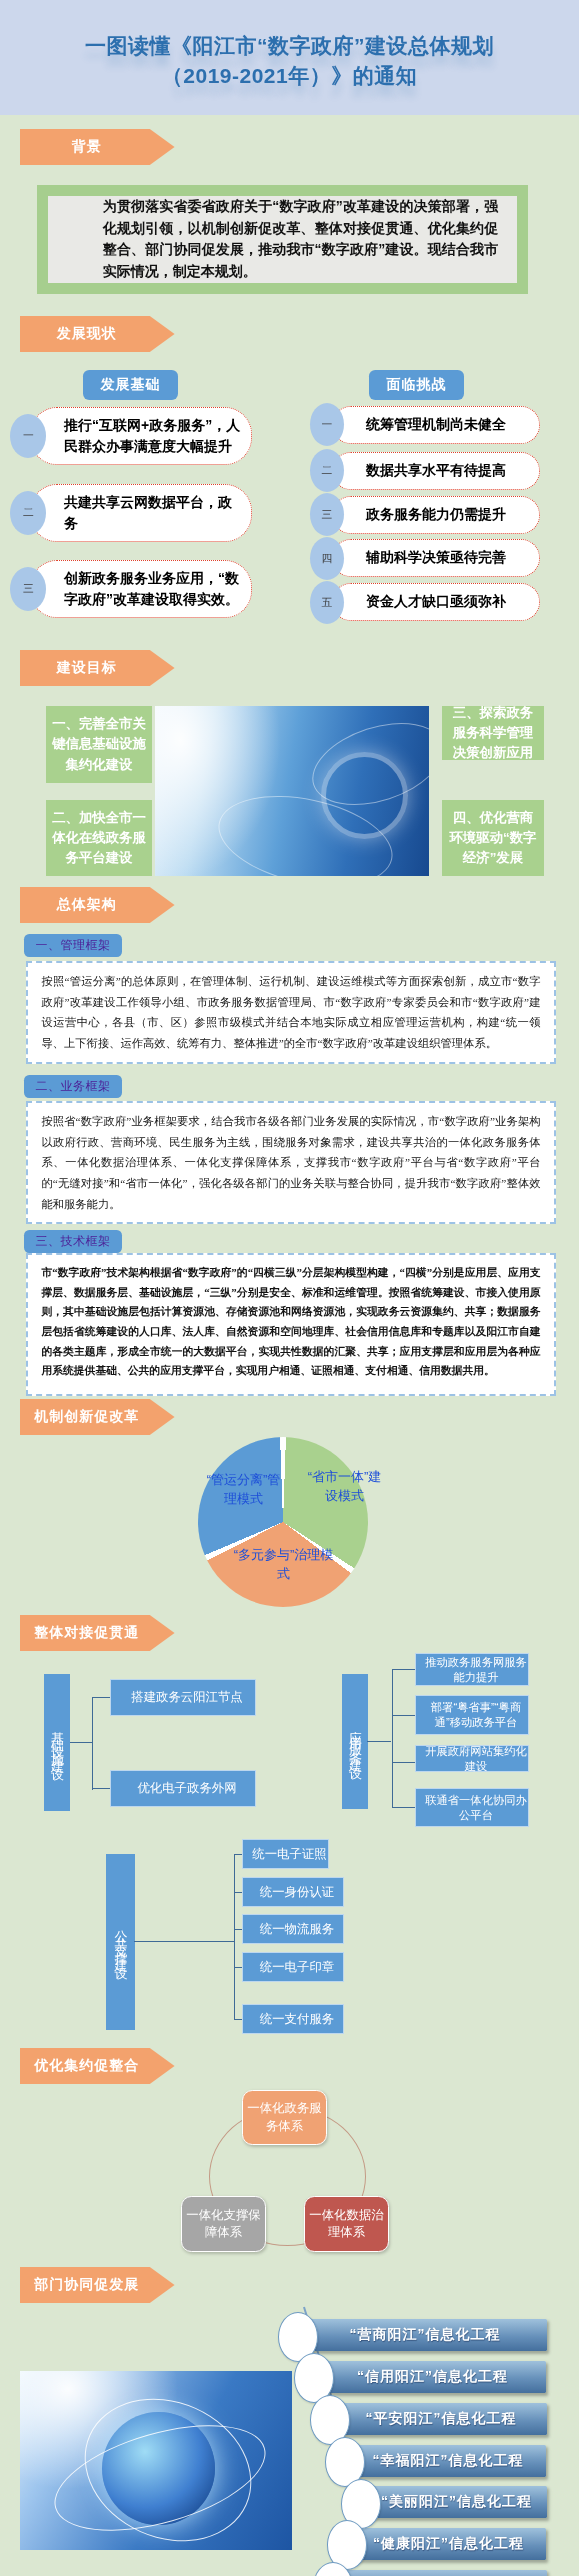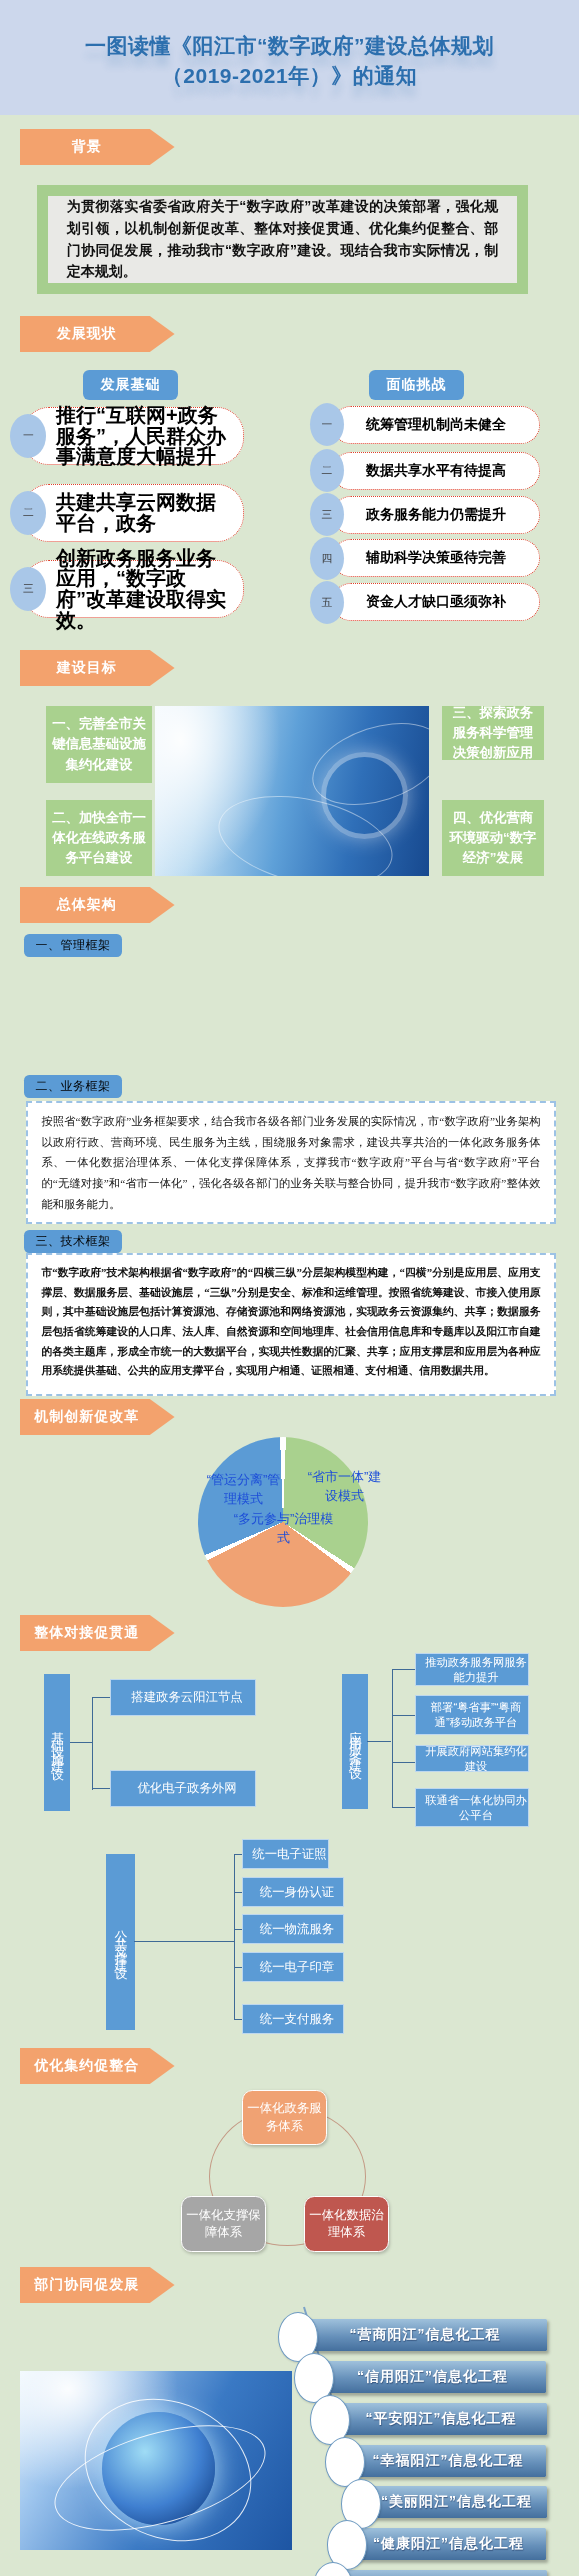--- a/index.html
+++ b/index.html
@@ -11,45 +11,45 @@
               color:#2c6fae;font-size:21px;letter-spacing:0.5px;
               text-shadow:0 11.3px 7.2px rgba(44,111,174,0.18);}
   
   .sec-arrow{position:absolute;left:19.6px;width:155px;height:36px;background:#f3a26d;
              color:#fff;font-weight:bold;font-size:14px;letter-spacing:1px;
              display:flex;align-items:center;justify-content:center;padding-right:20.6px;box-sizing:border-box;
              clip-path:polygon(0 0,84% 0,100% 50%,84% 100%,0 100%);}
   
   .bg-frame{position:absolute;left:37px;top:185px;width:491px;height:109px;background:#a6ce8e;}
   .bg-inner{position:absolute;left:11.3px;top:11.3px;right:11.3px;bottom:11.3px;background:#e9e9e6;
-            display:flex;align-items:center;}
+            display:flex;padding-left:36px;}
   .bg-text{padding:0 18.5px;font-size:14px;font-weight:bold;color:#111;line-height:21.6px;text-align:justify;}
   
   .pill{position:absolute;width:95px;height:30px;background:#5b9bd5;border-radius:6.2px;
         color:#fff;font-size:14px;font-weight:bold;display:flex;align-items:center;justify-content:center;letter-spacing:1px;}
   .stat-box{position:absolute;background:#fff;border:1.5px dotted #e0402b;border-radius:27px;
             display:flex;align-items:center;font-weight:bold;color:#000;box-sizing:border-box;}
-  .stat-left{left:22px;width:222px;height:58px;padding:0 9.3px 0 33px;font-size:20px;line-height:20.6px;}
+  .stat-left{left:30px;width:222px;height:58px;padding:0 9.3px 0 33px;font-size:14px;line-height:20.6px;}
   .stat-right{left:332px;width:208px;height:38px;font-size:14px;justify-content:center;text-align:center;}
   .num-ell{position:absolute;background:#a9c7e8;border-radius:50%;color:#3b3b3b;font-size:10.8px;
            display:flex;align-items:center;justify-content:center;z-index:2;}
   
   .goal-box{position:absolute;background:#a9d18e;color:#fff;font-weight:bold;font-size:13.4px;
             line-height:1.5;display:flex;align-items:center;justify-content:center;text-align:center;
             padding:0 5.2px;box-sizing:border-box;}
   .tech-img{position:absolute;left:155px;top:706px;width:274px;height:170px;overflow:hidden;
             background:linear-gradient(100deg,#eaf4fc 0%,#bcdcf2 20%,#5ea0d8 48%,#2f6fb8 72%,#17498f 100%);}
   .tech-img:before{content:"";position:absolute;left:-20.6px;top:-31px;width:155px;height:216px;
             background:radial-gradient(ellipse at 30% 30%,rgba(255,255,255,.95),rgba(255,255,255,0) 65%);}
   .tech-img:after{content:"";position:absolute;right:20.6px;top:46px;width:77px;height:77px;border-radius:50%;
             border:5.2px solid rgba(255,255,255,.35);box-shadow:0 0 20.6px rgba(255,255,255,.4);}
   .tech-ring{position:absolute;border:1px solid rgba(255,255,255,.45);border-radius:50%;}
   
   .frame-label{position:absolute;left:24px;width:98px;height:23px;background:#5b9bd5;border-radius:5.2px;
-               color:#000000;font-size:12px;display:flex;align-items:center;justify-content:center;letter-spacing:0.5px;}
+               color:#4c1d95;font-size:12px;display:flex;align-items:center;justify-content:center;letter-spacing:0.5px;}
   .frame-panel{position:absolute;left:26px;width:530px;background:#fff;border:2.1px dashed #9cc2e5;
                box-sizing:border-box;padding:8.2px 13.4px;font-family:"Liberation Serif","DejaVu Serif",serif;
                font-size:11.3px;line-height:20.6px;color:#141414;text-align:justify;}
   
   .pie{position:absolute;left:198px;top:1437px;width:170px;height:170px;border-radius:50%;
        background:conic-gradient(#fff 0deg 2deg,#a9d18e 2deg 123deg,#fff 123deg 127deg,
                   #f0a273 127deg 243deg,#fff 243deg 247deg,#5b9bd5 247deg 358deg,#fff 358deg 360deg);}
   .pie-label{position:absolute;color:#1d4ed8;font-size:13px;line-height:1.45;text-align:center;z-index:2;}
   
   .vbox{position:absolute;background:#5b9bd5;color:#fff;display:flex;align-items:center;justify-content:center;
@@ -147,32 +147,33 @@
   <div class="tech-img">
     <div class="tech-ring" style="left:155px;top:20.6px;width:134px;height:72px;transform:rotate(-18deg);"></div>
     <div class="tech-ring" style="left:62px;top:93px;width:175px;height:82px;transform:rotate(12deg);"></div>
   </div>
   <div class="goal-box" style="left:442px;top:706px;width:102px;height:54px;">三、探索政务服务科学管理决策创新应用</div>
   <div class="goal-box" style="left:442px;top:800px;width:102px;height:76px;">四、优化营商环境驱动“数字经济”发展</div>
 
   <div class="sec-arrow" style="top:887px;">总体架构</div>
 
   <div class="frame-label" style="top:934px;">一、管理框架</div>
+  <div class="frame-panel" style="top:961px;height:103px;">按照“管运分离”的总体原则，在管理体制、运行机制、建设运维模式等方面探索创新，成立市“数字政府”改革建设工作领导小组、市政务服务数据管理局、市“数字政府”专家委员会和市“数字政府”建设运营中心，各县（市、区）参照市级模式并结合本地实际成立相应管理运营机构，构建“统一领导、上下衔接、运作高效、统筹有力、整体推进”的全市“数字政府”改革建设组织管理体系。</div>
 
   <div class="frame-label" style="top:1075px;">二、业务框架</div>
   <div class="frame-panel" style="top:1101px;height:123px;">按照省“数字政府”业务框架要求，结合我市各级各部门业务发展的实际情况，市“数字政府”业务架构以政府行政、营商环境、民生服务为主线，围绕服务对象需求，建设共享共治的一体化政务服务体系、一体化数据治理体系、一体化支撑保障体系，支撑我市“数字政府”平台与省“数字政府”平台的“无缝对接”和“省市一体化”，强化各级各部门的业务关联与整合协同，提升我市“数字政府”整体效能和服务能力。</div>
 
   <div class="frame-label" style="top:1230px;">三、技术框架</div>
   <div class="frame-panel" style="top:1253px;height:143px;font-size:10.8px;line-height:19.6px;font-weight:bold;">市“数字政府”技术架构根据省“数字政府”的“四横三纵”分层架构模型构建，“四横”分别是应用层、应用支撑层、数据服务层、基础设施层，“三纵”分别是安全、标准和运维管理。按照省统筹建设、市接入使用原则，其中基础设施层包括计算资源池、存储资源池和网络资源池，实现政务云资源集约、共享；数据服务层包括省统筹建设的人口库、法人库、自然资源和空间地理库、社会信用信息库和专题库以及阳江市自建的各类主题库，形成全市统一的大数据平台，实现共性数据的汇聚、共享；应用支撑层和应用层为各种应用系统提供基础、公共的应用支撑平台，实现用户相通、证照相通、支付相通、信用数据共用。</div>
 
   <div class="sec-arrow" style="top:1399px;">机制创新促改革</div>
   <div class="pie"></div>
   <div class="pie-label" style="left:205px;top:1471px;width:77px;">“管运分离”管理模式</div>
   <div class="pie-label" style="left:303px;top:1468px;width:83px;">“省市一体”建设模式</div>
-  <div class="pie-label" style="left:229px;top:1510px;width:109px;">“多元参与”治理模式</div>
+  <div class="pie-label" style="left:229px;top:1546px;width:109px;">“多元参与”治理模式</div>
 
   <div class="sec-arrow" style="top:1615px;">整体对接促贯通</div>
 
   <div class="vbox" style="left:44px;top:1674px;width:26px;height:137px;">基础设施建设</div>
   <div class="cline" style="left:70px;top:1742px;width:22px;height:1px;"></div>
   <div class="cline" style="left:92px;top:1697px;width:1px;height:93px;"></div>
   <div class="cline" style="left:92px;top:1697px;width:18.5px;height:1px;"></div>
   <div class="cline" style="left:92px;top:1788px;width:18.5px;height:1px;"></div>
   <div class="tbox" style="left:110px;top:1679px;width:146px;height:37px;">搭建政务云阳江节点</div>
   <div class="tbox" style="left:110px;top:1770px;width:146px;height:37px;">优化电子政务外网</div>

